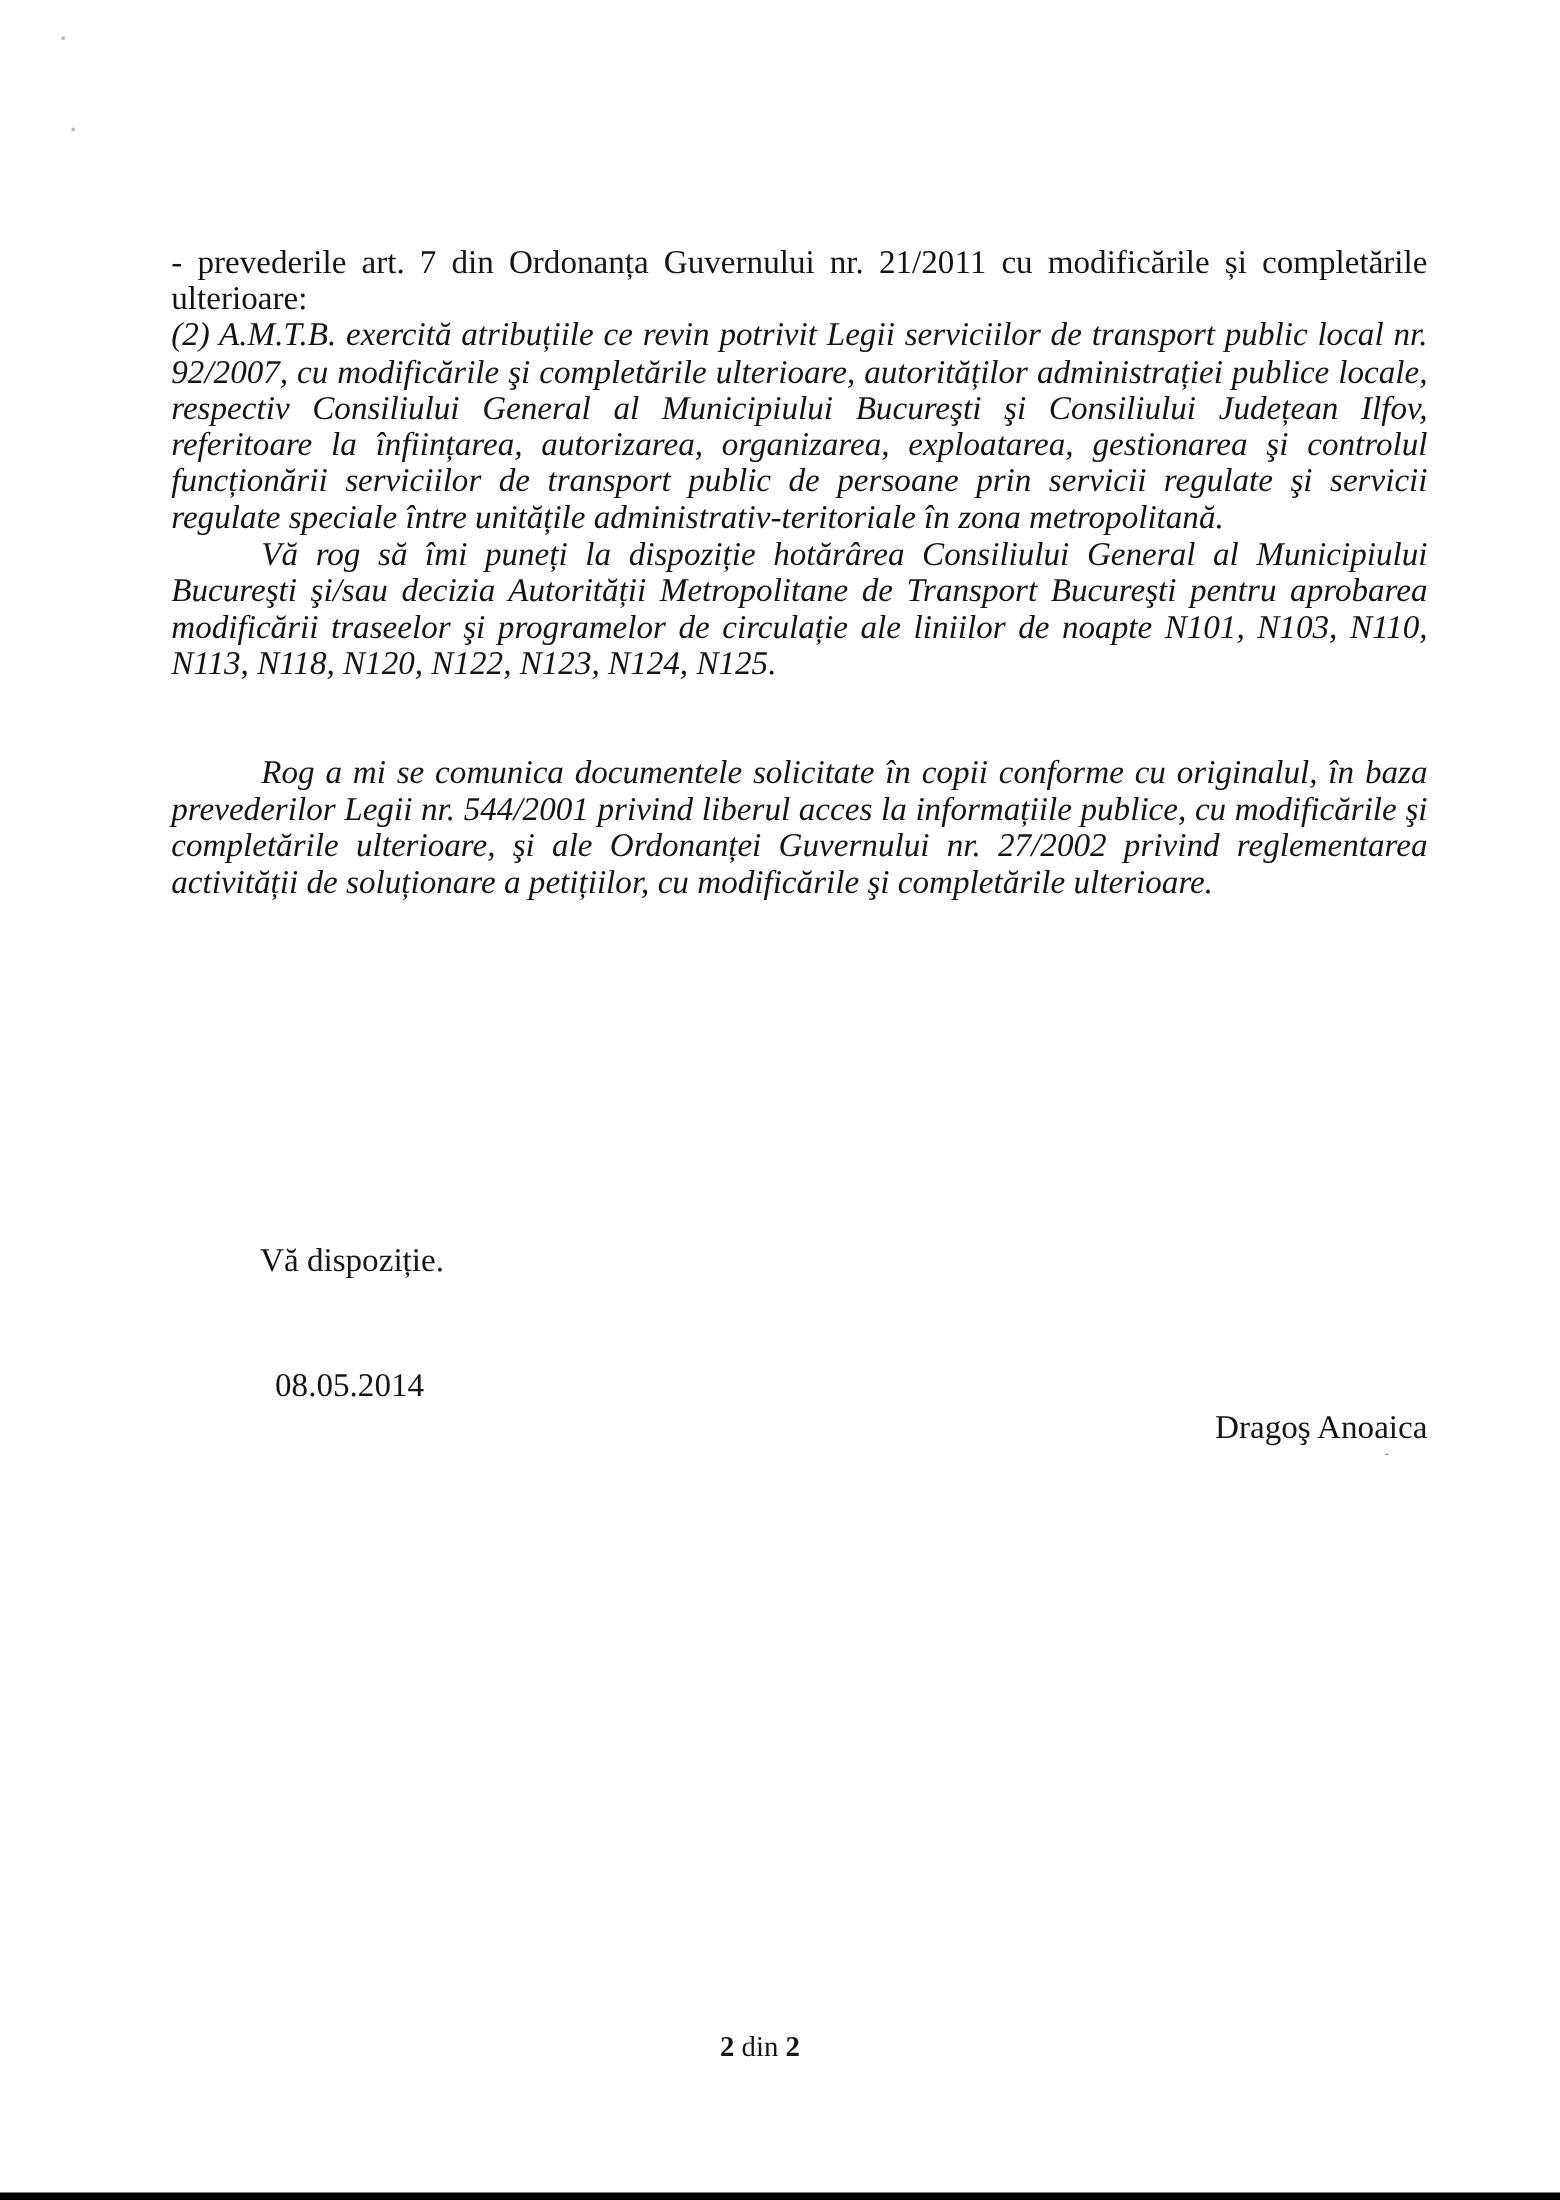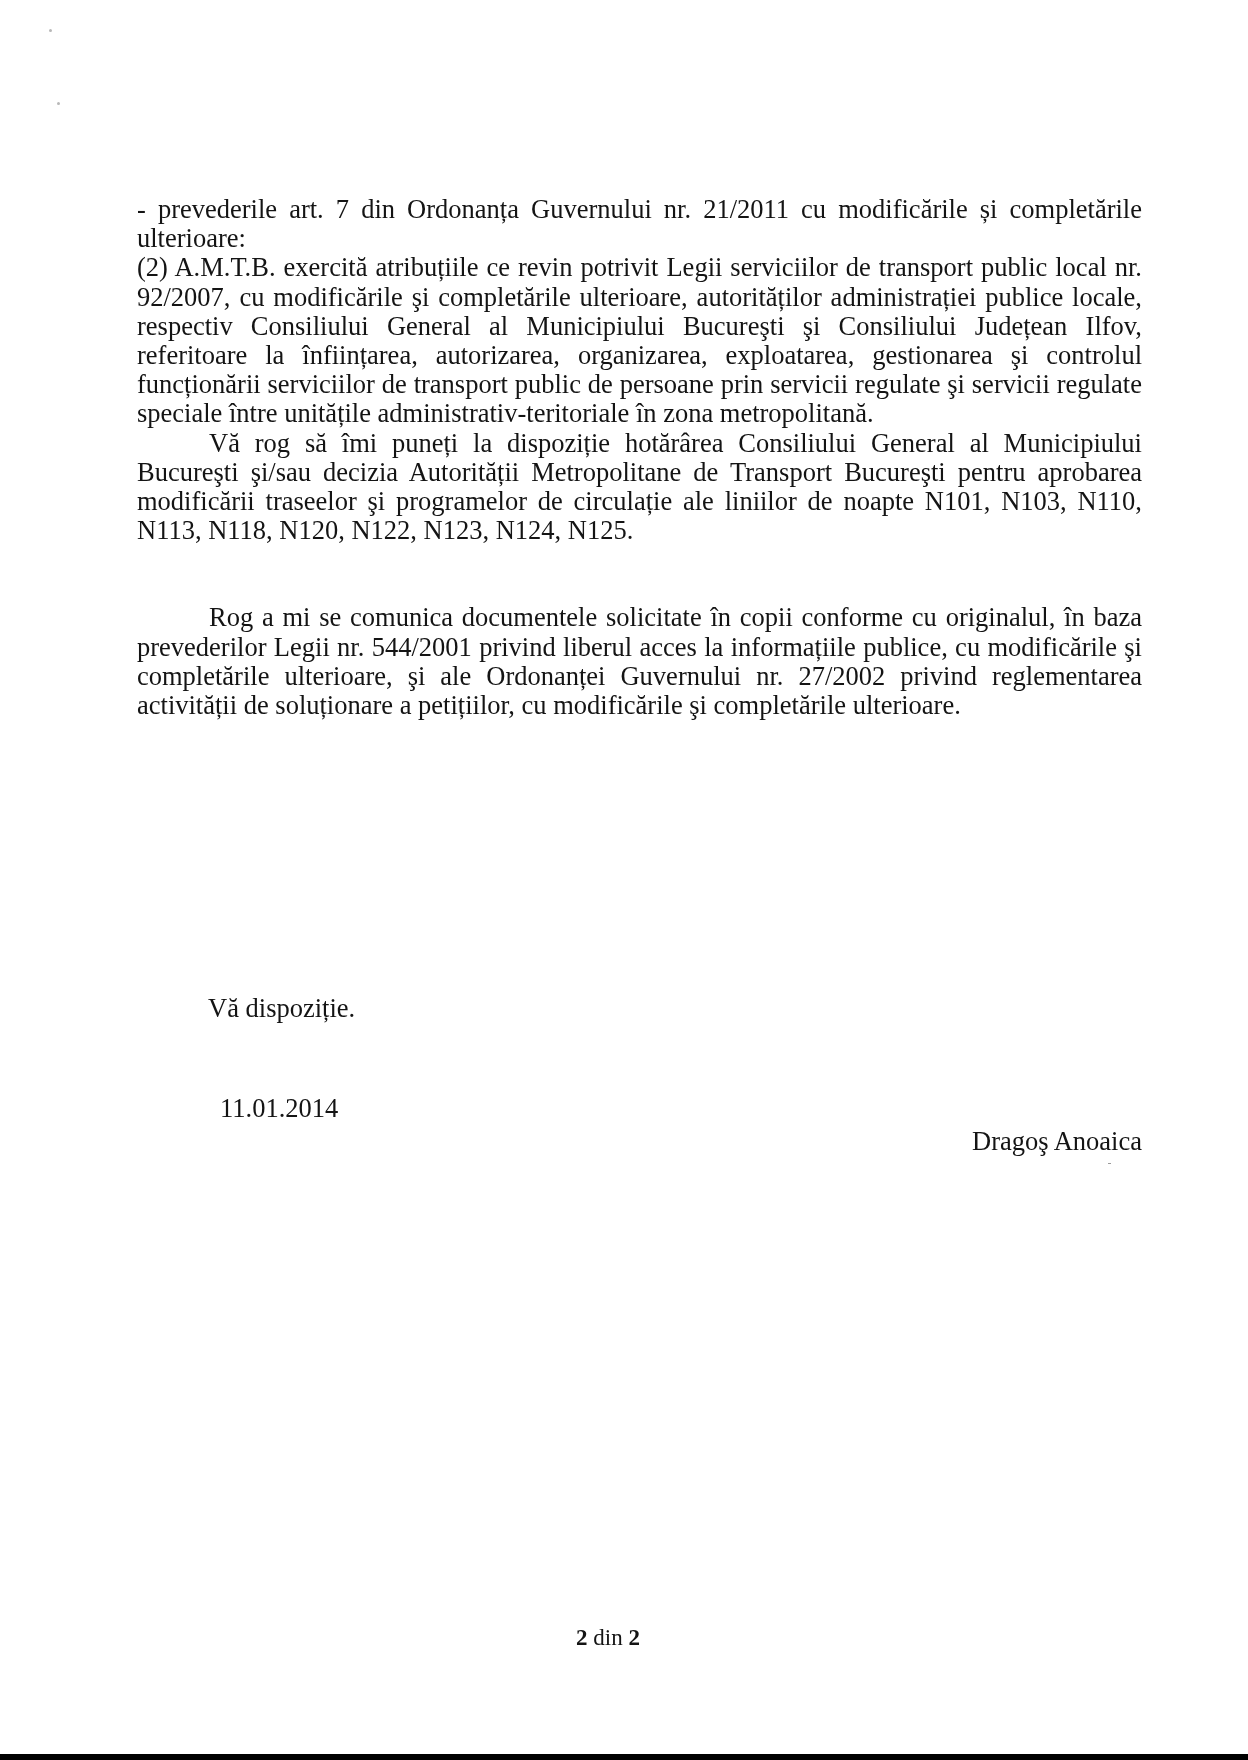--- a/index.html
+++ b/index.html
@@ -33,23 +33,25 @@
       font-size: 26.5px;
       line-height: 29.2px;
       margin-top: 18px;
     }
     .p {
       margin: 0;
       text-align: justify;
       text-align-last: left;
     }
     .p.italic {
+      font-style: italic;
     }
     .indent {
       text-indent: 72px;
+      font-style: italic;
     }
     .gap-large {
       height: 58px;
     }
     .closing {
       position: absolute;
       left: 208px;
       top: 993px;
       font-size: 26.5px;
       line-height: 30px;
@@ -106,21 +108,21 @@
 
 <div class="page-body">
   <p class="p">- prevederile art. 7 din Ordonanța Guvernului nr. 21/2011 cu modificările și completările ulterioare:</p>
   <p class="p italic">(2) A.M.T.B. exercită atribuțiile ce revin potrivit Legii serviciilor de transport public local nr. 92/2007, cu modificările şi completările ulterioare, autorităților administrației publice locale, respectiv Consiliului General al Municipiului Bucureşti şi Consiliului Județean Ilfov, referitoare la înființarea, autorizarea, organizarea, exploatarea, gestionarea şi controlul funcționării serviciilor de transport public de persoane prin servicii regulate şi servicii regulate speciale între unitățile administrativ-teritoriale în zona metropolitană.</p>
   <p class="p indent">Vă rog să îmi puneți la dispoziție hotărârea Consiliului General al Municipiului Bucureşti şi/sau decizia Autorității Metropolitane de Transport Bucureşti pentru aprobarea modificării traseelor şi programelor de circulație ale liniilor de noapte N101, N103, N110, N113, N118, N120, N122, N123, N124, N125.</p>
   <div class="gap-large"></div>
   <p class="p indent">Rog a mi se comunica documentele solicitate în copii conforme cu originalul, în baza prevederilor Legii nr. 544/2001 privind liberul acces la informațiile publice, cu modificările şi completările ulterioare, şi ale Ordonanței Guvernului nr. 27/2002 privind reglementarea activității de soluționare a petițiilor, cu modificările şi completările ulterioare.</p>
 </div>
 
 <div class="closing">Vă dispoziție.</div>
-<div class="date">11.01.2014</div>
+<div class="date">08.05.2014</div>
 <div class="signature">Dragoş Anoaica</div>
 <div class="sig-dot"></div>
 
 <div class="page-number">
   <span class="num">2</span>
   <span>din</span>
   <span class="num">2</span>
 </div>
 
 <div class="bottom-bar"></div>

